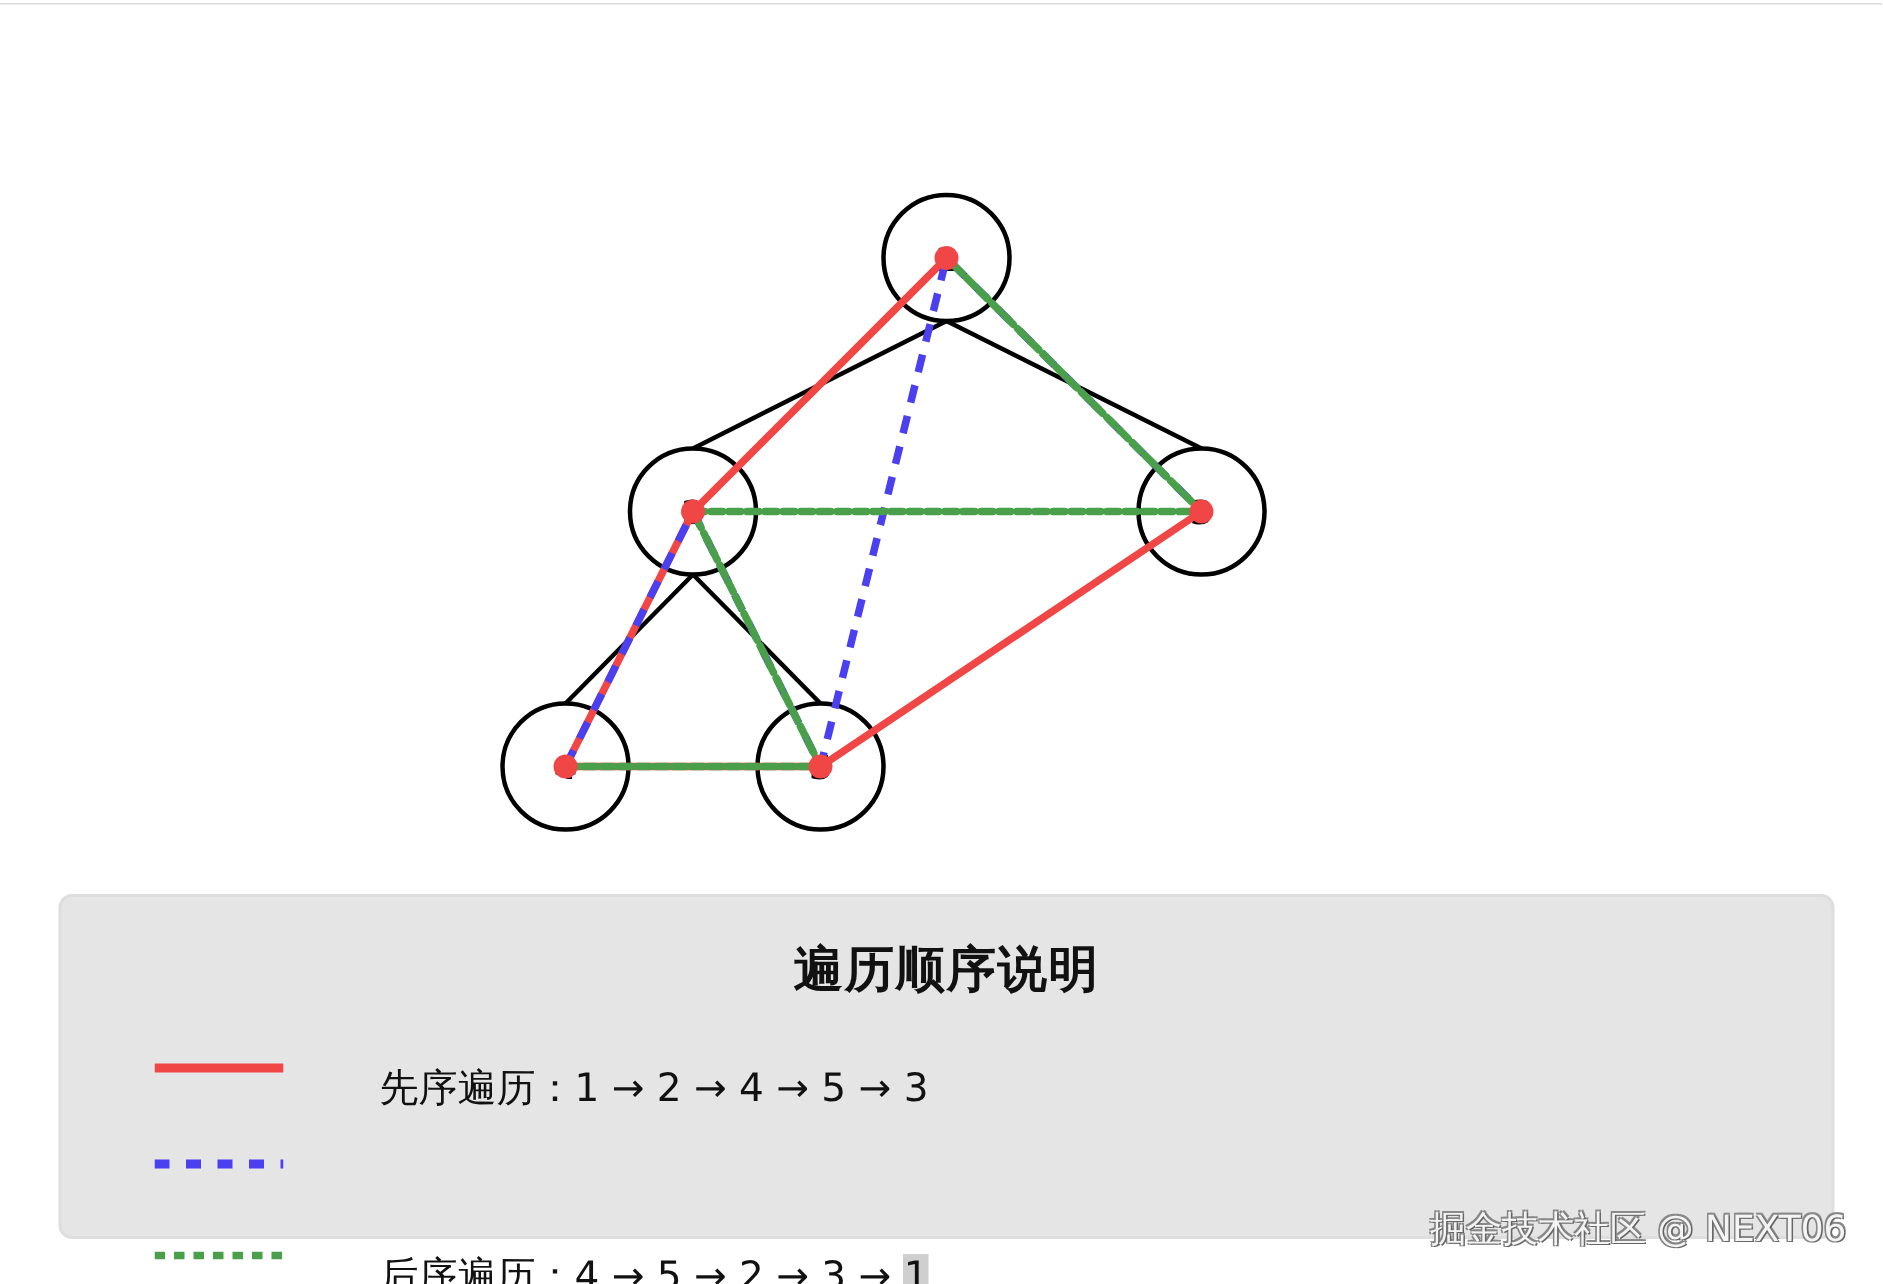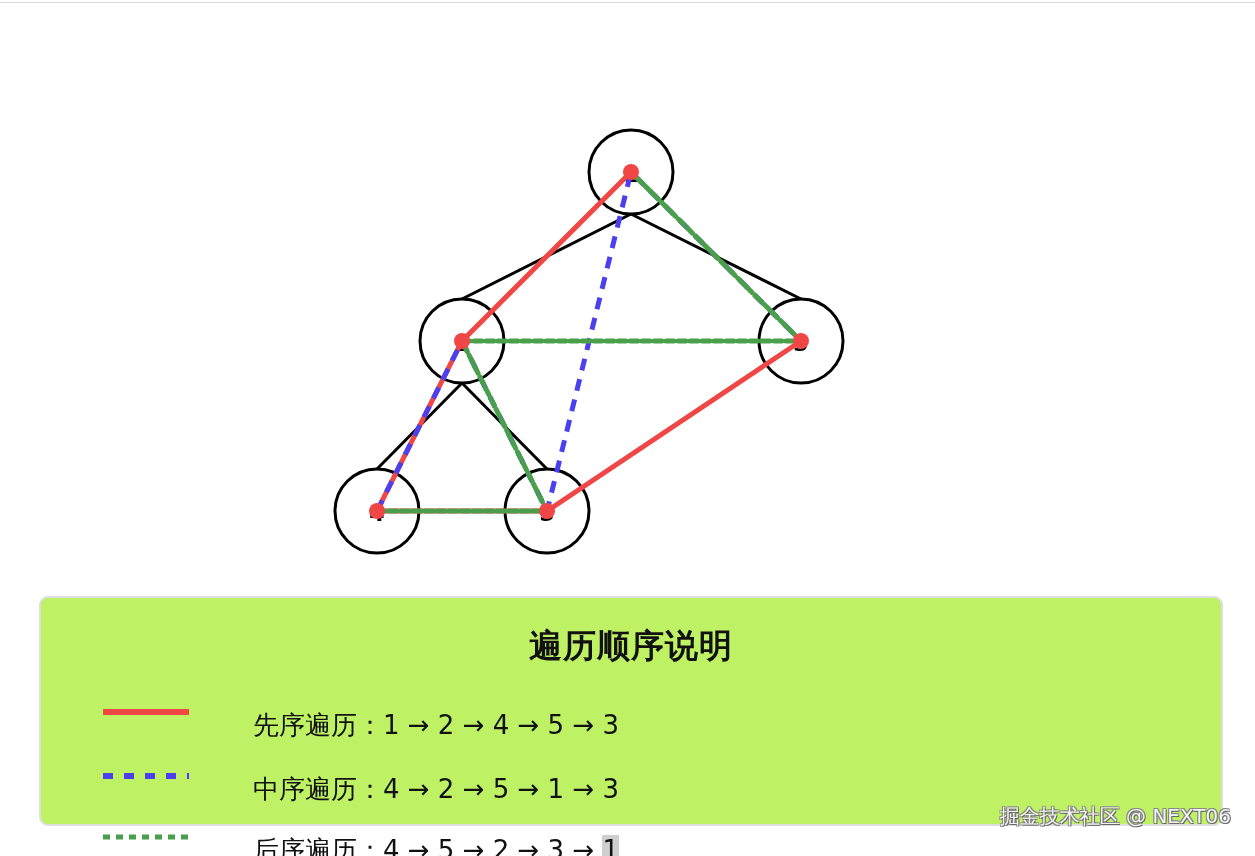--- a/index.html
+++ b/index.html
@@ -43,21 +43,21 @@
   .tree-edge {
     stroke: #000;
     stroke-width: 3;
   }
   .legend {
     position: absolute;
     left: 39px;
     top: 596px;
     width: 1184px;
     height: 230px;
-    background: #bef264;
+    background: #e5e5e5;
     border: 2px solid #dedede;
     border-radius: 9px;
     box-sizing: border-box;
     overflow: visible;
   }
   .legend-title {
     position: absolute;
     left: 0; right: 0;
     top: 26px;
     text-align: center;
@@ -82,21 +82,21 @@
     color: #111;
     white-space: nowrap;
   }
   .sel {
     background: #cfcfcf;
   }
   .watermark {
     position: absolute;
     right: 24px;
     top: 803px;
-    font-size: 20px;
+    font-size: 24px;
     color: #f4f4f4;
     text-shadow: 1px 1px 0 #666, -1px -1px 0 #888, 1px -1px 0 #888, -1px 1px 0 #888;
     white-space: nowrap;
   }
 </style>
 </head>
 <body>
 
 <div class="page">
   <div class="top-rule"></div>
@@ -153,21 +153,20 @@
       <svg class="legend-swatch" width="86" height="8">
         <line x1="0" y1="4" x2="86" y2="4" stroke="#f04646" stroke-width="6"></line>
       </svg>
       <span class="legend-text">先序遍历：1 → 2 → 4 → 5 → 3</span>
     </div>
 
     <div class="legend-item" style="top: 174px;">
       <svg class="legend-swatch" width="86" height="8">
         <line x1="0" y1="4" x2="86" y2="4" stroke="#4a40f0" stroke-width="6" stroke-dasharray="10,11"></line>
       </svg>
-      <span class="legend-text">中序遍历：4 → 2 → 5 → 1 → 3</span>
     </div>
 
     <div class="legend-item" style="top: 235px;">
       <svg class="legend-swatch" width="86" height="8">
         <line x1="0" y1="4" x2="86" y2="4" stroke="#4aa04a" stroke-width="5" stroke-dasharray="7,6"></line>
       </svg>
       <span class="legend-text"><span>后序遍历：4 → 5 → 2 → 3 → </span><span class="sel">1</span></span>
     </div>
   </div>
 

